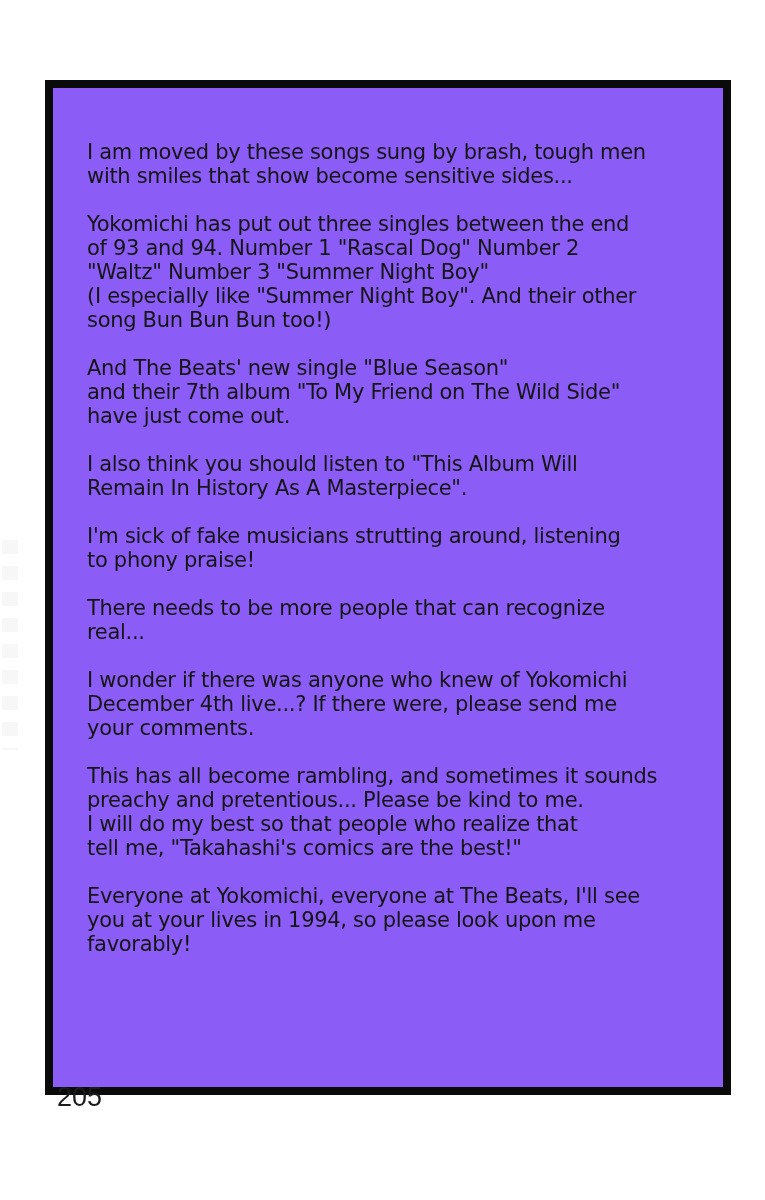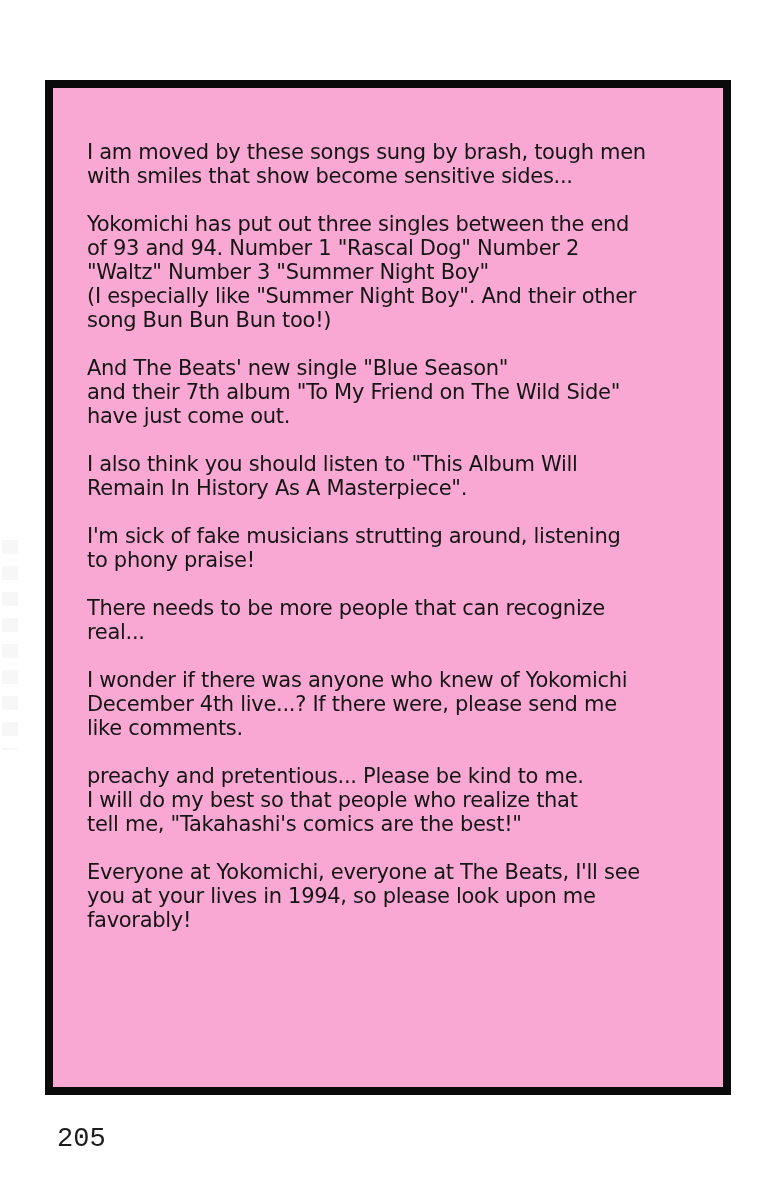--- a/index.html
+++ b/index.html
@@ -20,43 +20,43 @@
     background: #ffffff;
   }
   .frame {
     position: absolute;
     left: 45px;
     top: 80px;
     width: 686px;
     height: 1015px;
     border: 8px solid #0a0a0a;
     box-sizing: border-box;
-    background: #f9a8d4;
+    background: #8b5cf6;
   }
   .afterword {
     position: absolute;
     left: 34px;
     top: 52px;
     right: 12px;
     color: #151515;
     font-size: 21px;
     line-height: 24px;
     letter-spacing: -0.3px;
   }
   .para {
     margin: 0 0 24px 0;
   }
   .line {
     white-space: nowrap;
   }
   .pagenum {
     position: absolute;
     left: 57px;
-    top: 1124px;
-    font-family: Liberation Mono, monospace;
+    top: 1082px;
+    font-family: Liberation Sans, sans-serif;
     font-size: 27px;
     line-height: 30px;
     color: #1c1c1c;
   }
   
   .bleed {
     position: absolute;
     left: 2px;
     top: 540px;
     width: 16px;
@@ -101,23 +101,24 @@
           <div class="line">I'm sick of fake musicians strutting around, listening</div>
           <div class="line">to phony praise!</div>
         </div>
         <div class="para">
           <div class="line">There needs to be more people that can recognize</div>
           <div class="line">real...</div>
         </div>
         <div class="para">
           <div class="line">I wonder if there was anyone who knew of Yokomichi</div>
           <div class="line">December 4th live...? If there were, please send me</div>
-          <div class="line">like comments.</div>
+          <div class="line">your comments.</div>
         </div>
         <div class="para">
+          <div class="line">This has all become rambling, and sometimes it sounds</div>
           <div class="line">preachy and pretentious... Please be kind to me.</div>
           <div class="line">I will do my best so that people who realize that</div>
           <div class="line">tell me, "Takahashi's comics are the best!"</div>
         </div>
         <div class="para">
           <div class="line">Everyone at Yokomichi, everyone at The Beats, I'll see</div>
           <div class="line">you at your lives in 1994, so please look upon me</div>
           <div class="line">favorably!</div>
         </div>
       </div>

